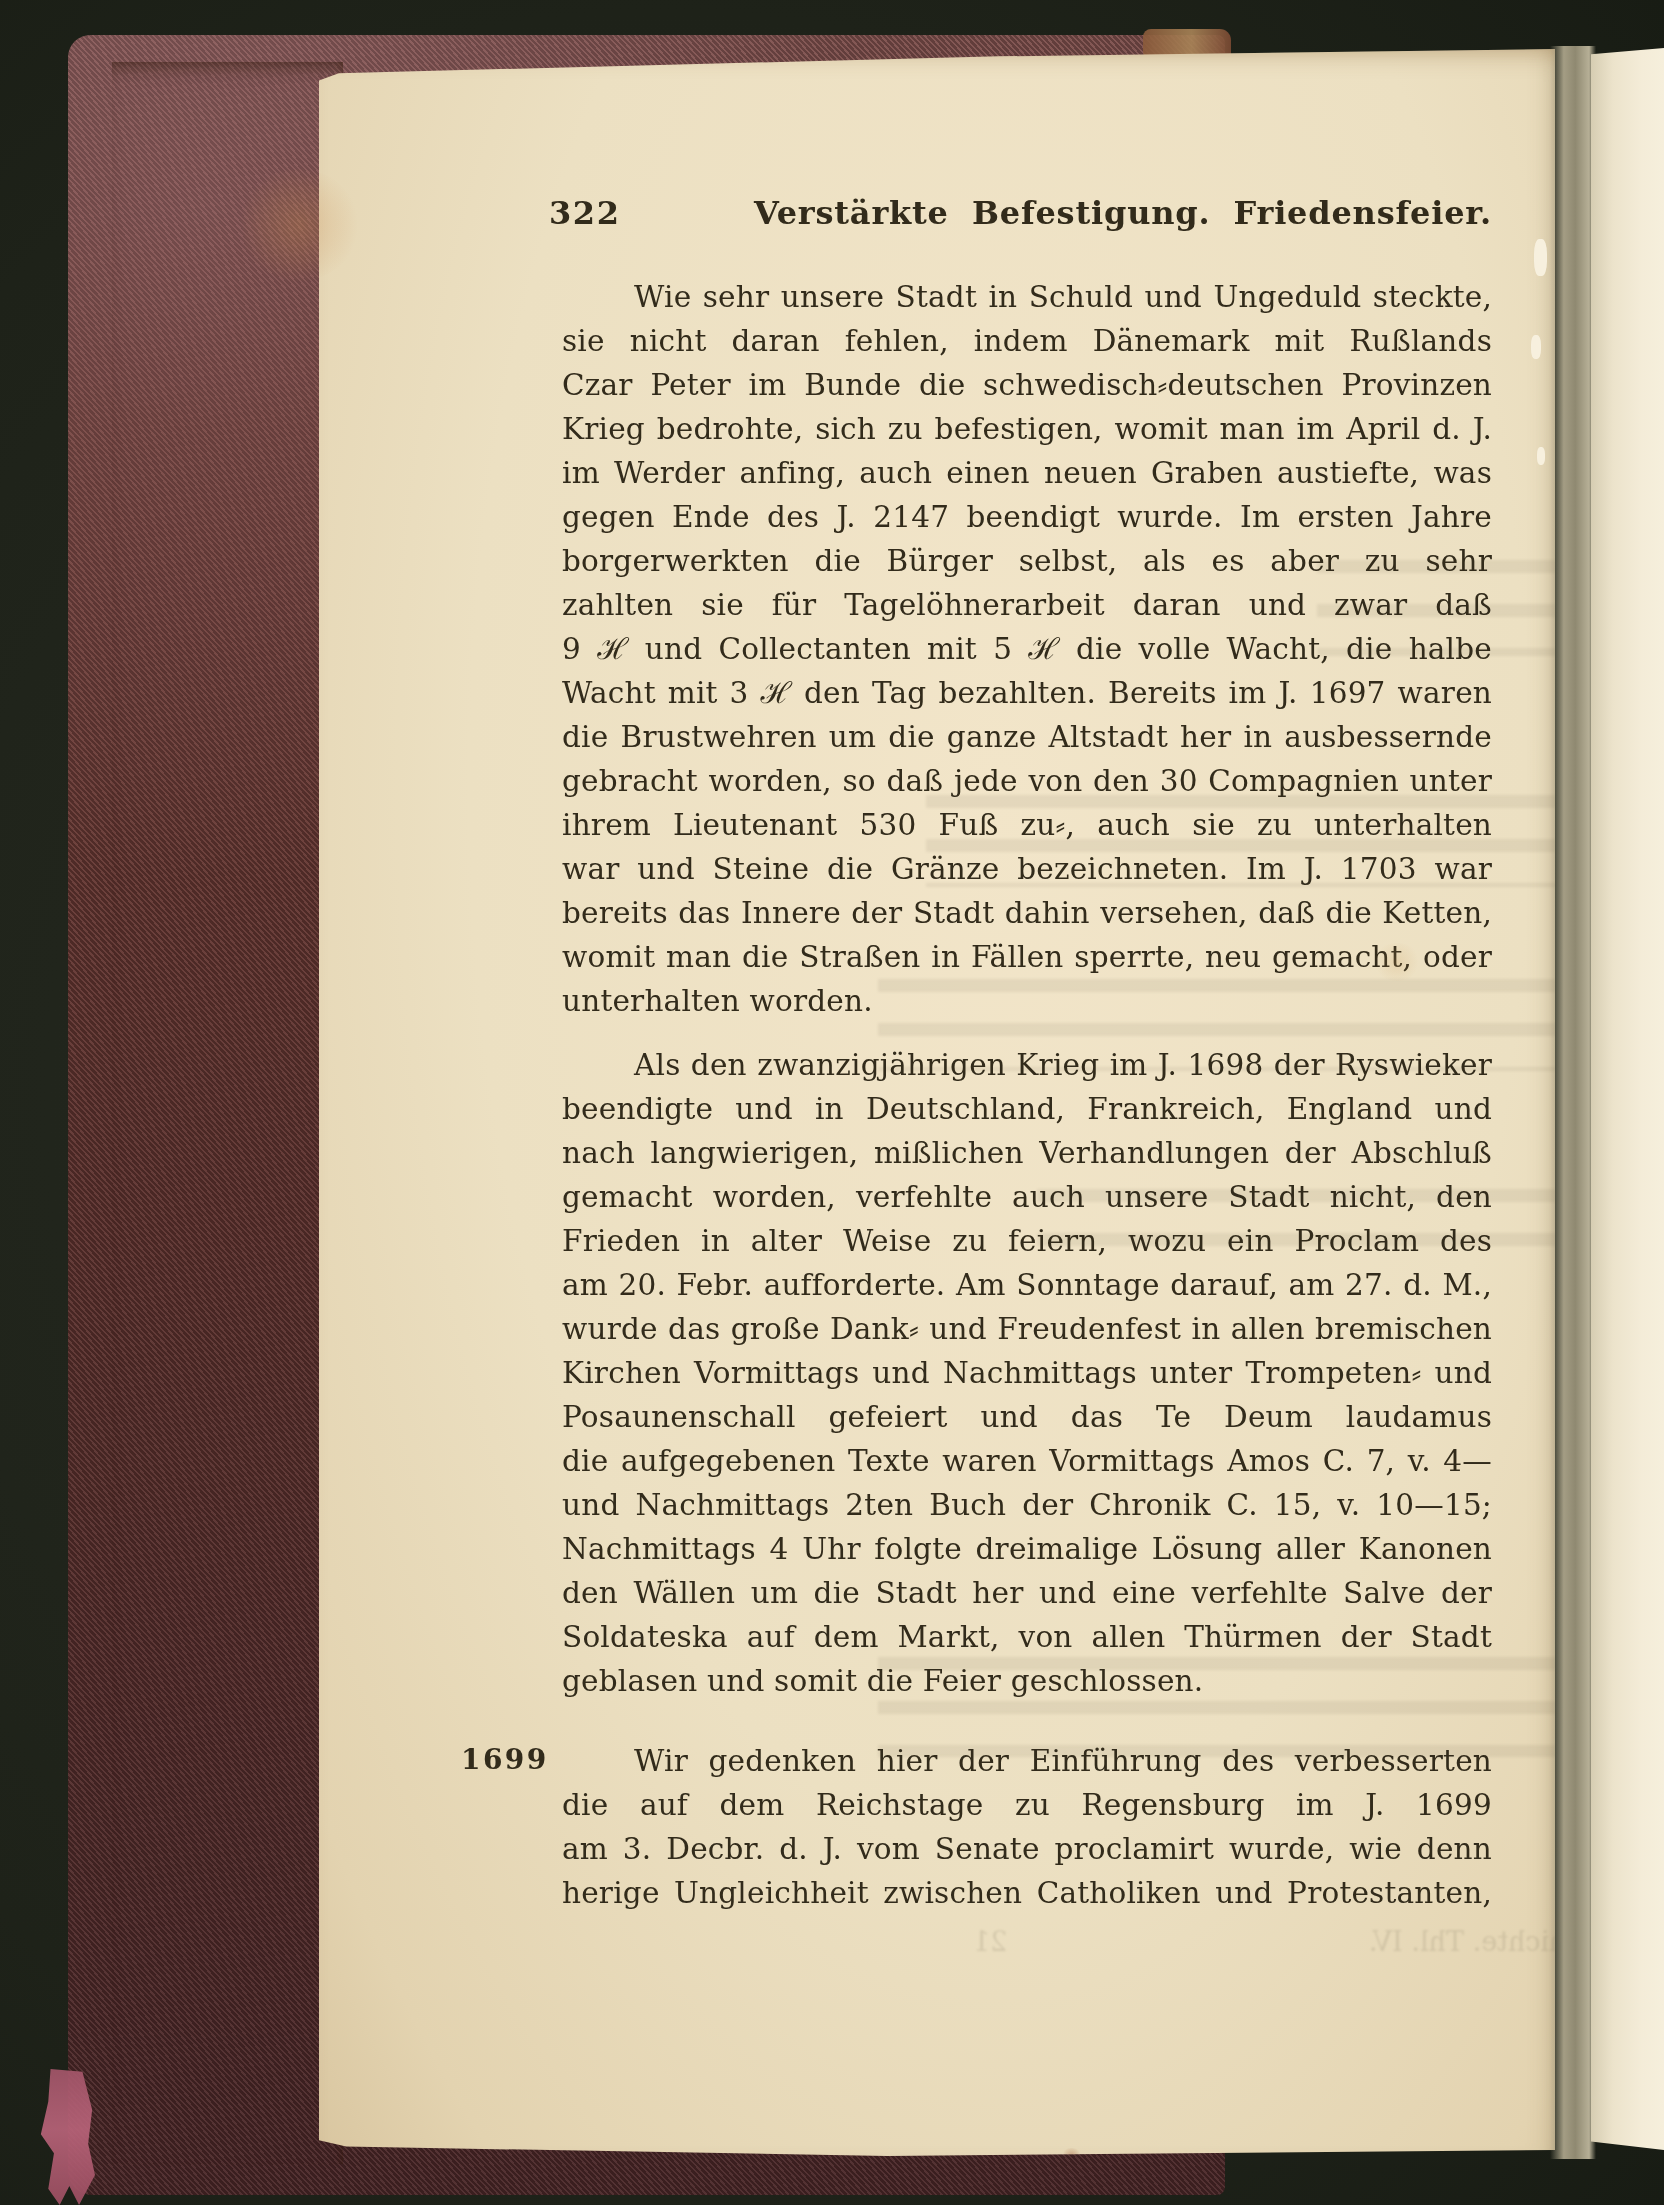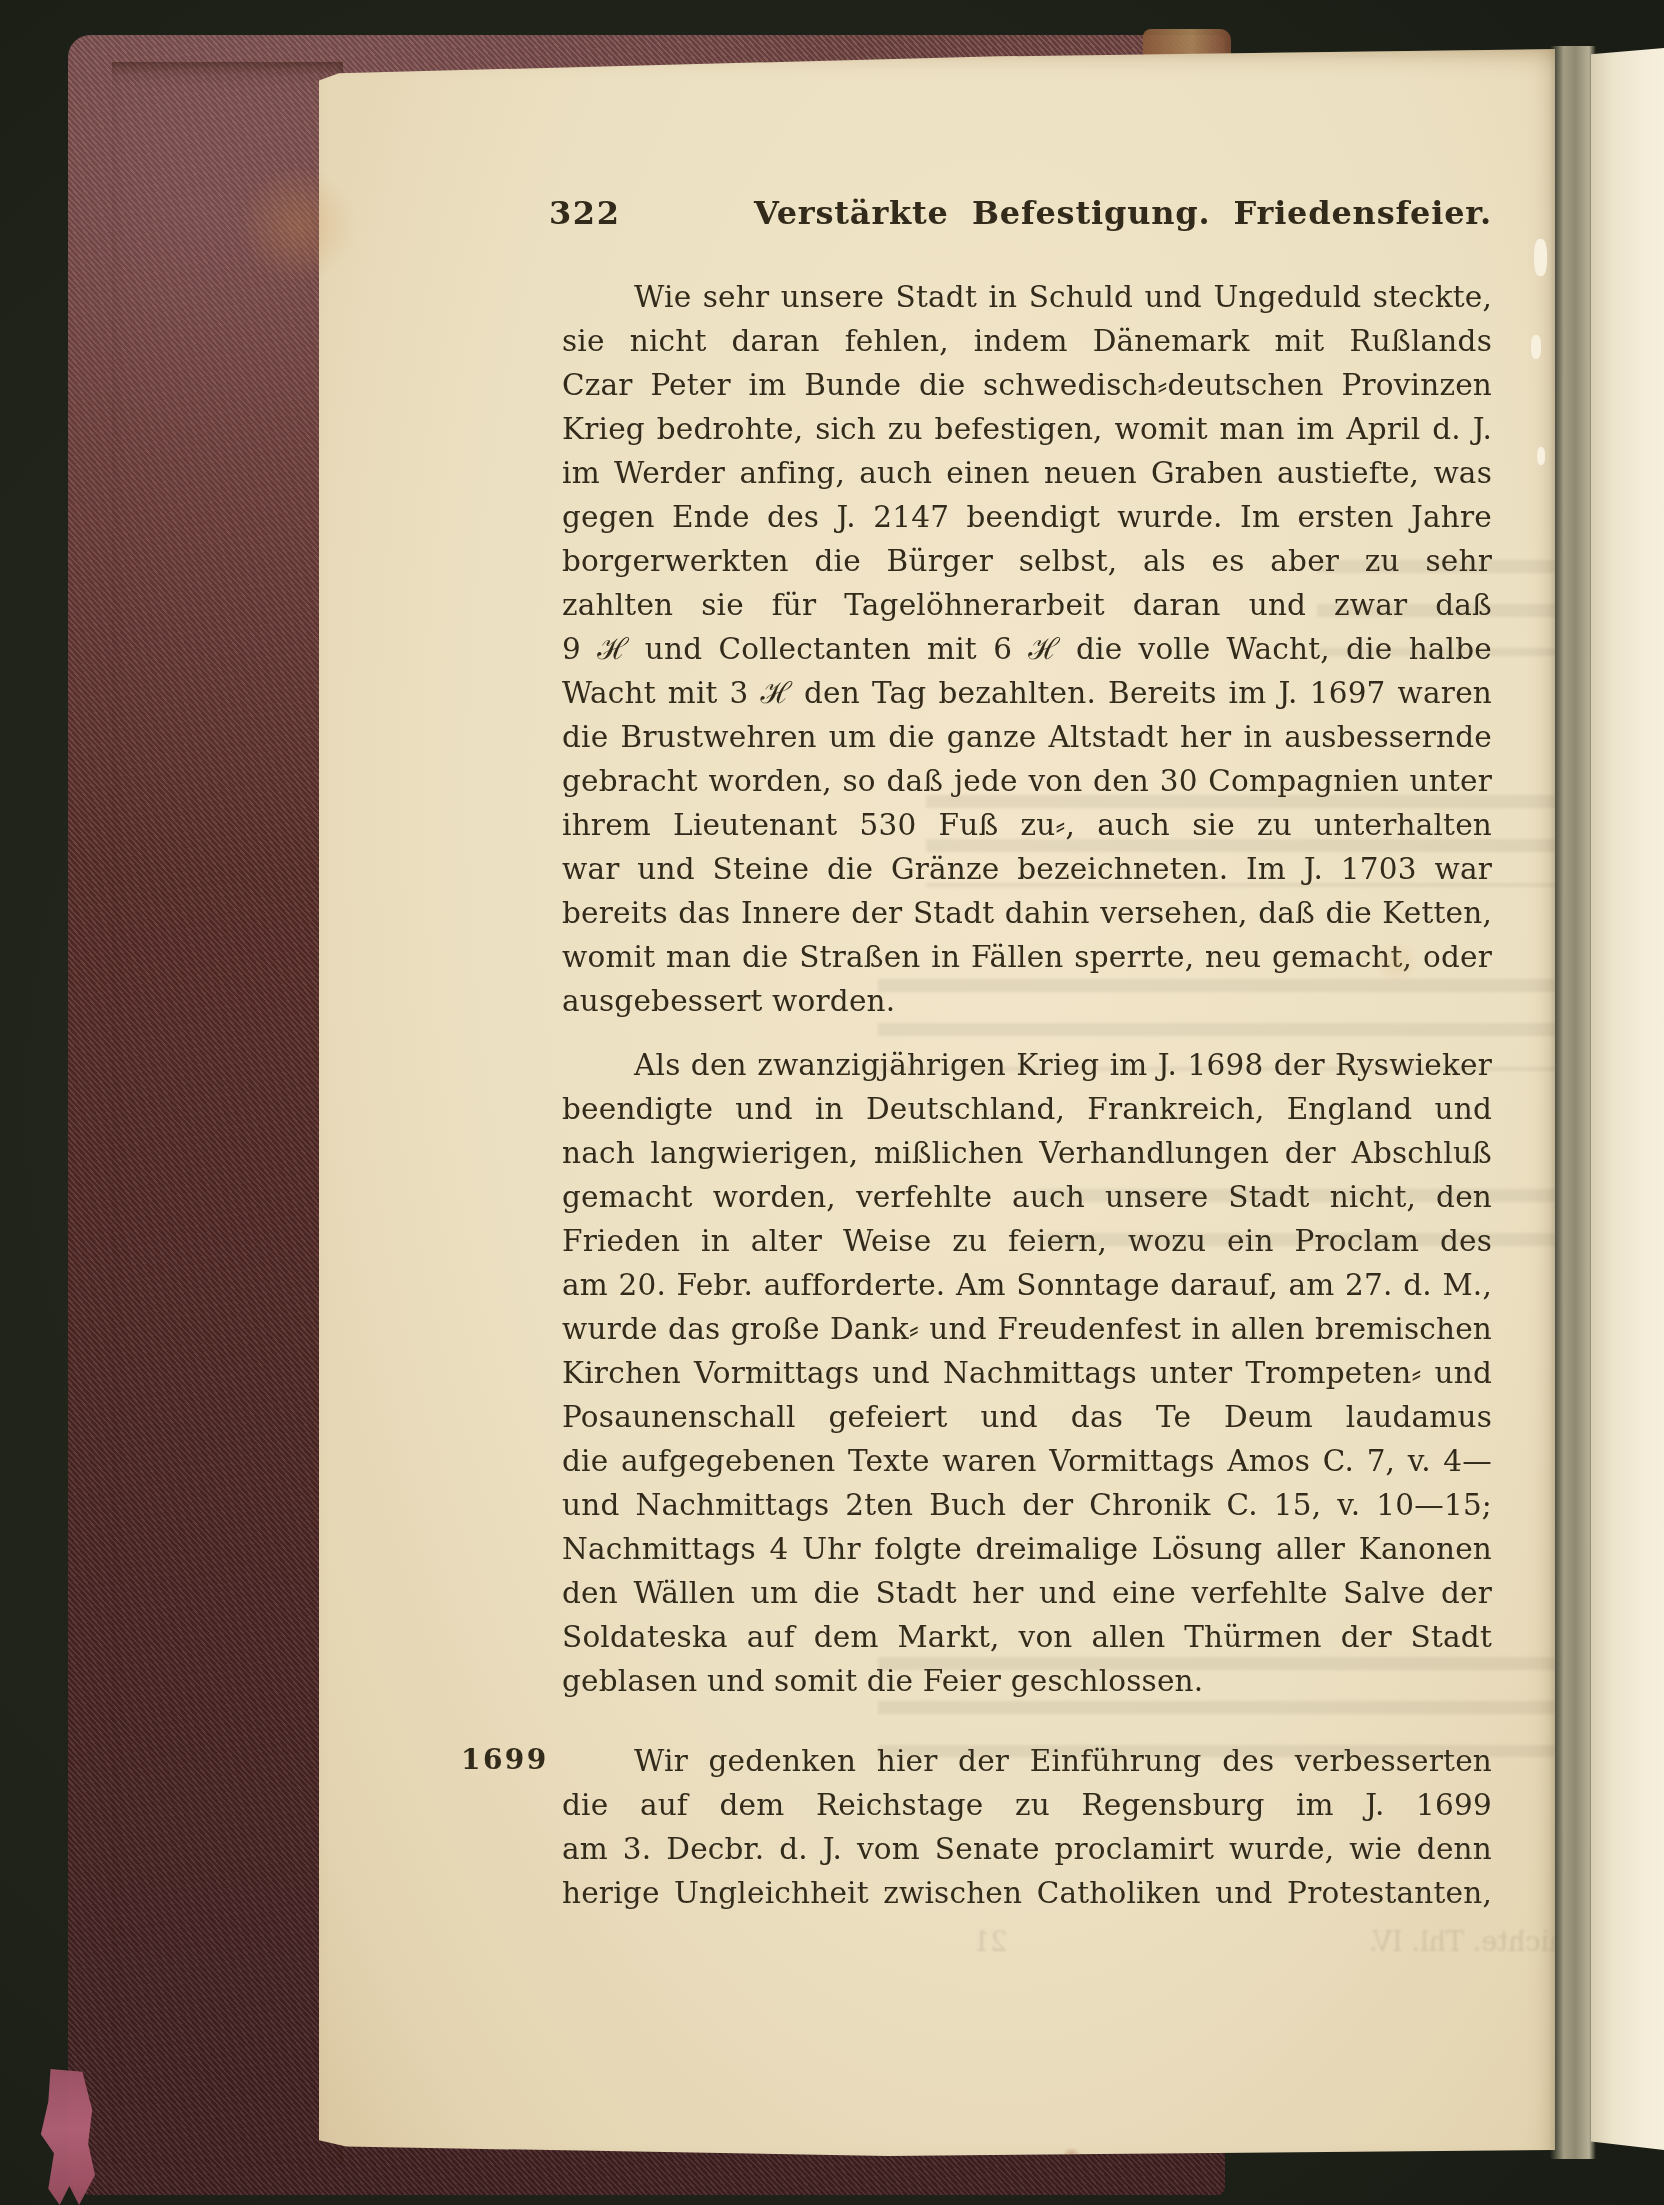--- a/index.html
+++ b/index.html
@@ -151,29 +151,29 @@
 
     <div class="para" id="para1">
         <div class="tl first">Wie sehr unsere Stadt in Schuld und Ungeduld steckte, ließ</div>
         <div class="tl">sie nicht daran fehlen, indem Dänemark mit Rußlands großem</div>
         <div class="tl">Czar Peter im Bunde die schwedisch⸗deutschen Provinzen mit</div>
         <div class="tl">Krieg bedrohte, sich zu befestigen, womit man im April d. J. 1710</div>
         <div class="tl">im Werder anfing, auch einen neuen Graben austiefte, was</div>
         <div class="tl">gegen Ende des J. 2147 beendigt wurde.  Im ersten Jahre</div>
         <div class="tl">borgerwerkten die Bürger selbst, als es aber zu sehr beschwerte,</div>
         <div class="tl">zahlten sie für Tagelöhnerarbeit daran und zwar daß Schosser</div>
-        <div class="tl">9 ℋ und Collectanten mit 6 ℋ die volle Wacht, die halbe</div>
+        <div class="tl">9 ℋ und Collectanten mit 5 ℋ die volle Wacht, die halbe</div>
         <div class="tl">Wacht mit 3 ℋ den Tag bezahlten.  Bereits im J. 1697 waren</div>
         <div class="tl">die Brustwehren um die ganze Altstadt her in ausbessernde Arbeit</div>
         <div class="tl">gebracht worden, so daß jede von den 30 Compagnien unter</div>
         <div class="tl">ihrem Lieutenant 530 Fuß zu⸗, auch sie zu unterhalten angewiesen</div>
         <div class="tl">war und Steine die Gränze bezeichneten.  Im J. 1703 war</div>
         <div class="tl">bereits das Innere der Stadt dahin versehen, daß die Ketten,</div>
         <div class="tl">womit man die Straßen in Fällen sperrte, neu gemacht, oder</div>
-        <div class="tl flush">ausgebessert worden.</div>
+        <div class="tl flush">unterhalten worden.</div>
       </div>
 
     <div class="para" id="para2">
         <div class="tl first">Als den zwanzigjährigen Krieg im J. 1698 der Ryswieker Friede</div>
         <div class="tl">beendigte und in Deutschland, Frankreich, England und Holland</div>
         <div class="tl">nach langwierigen, mißlichen Verhandlungen der Abschluß bekannt</div>
         <div class="tl">gemacht worden, verfehlte auch unsere Stadt nicht, den ersehnten</div>
         <div class="tl">Frieden in alter Weise zu feiern, wozu ein Proclam des Senates</div>
         <div class="tl">am 20. Febr. aufforderte.  Am Sonntage darauf, am 27. d. M.,</div>
         <div class="tl">wurde das große Dank⸗ und Freudenfest in allen bremischen</div>

